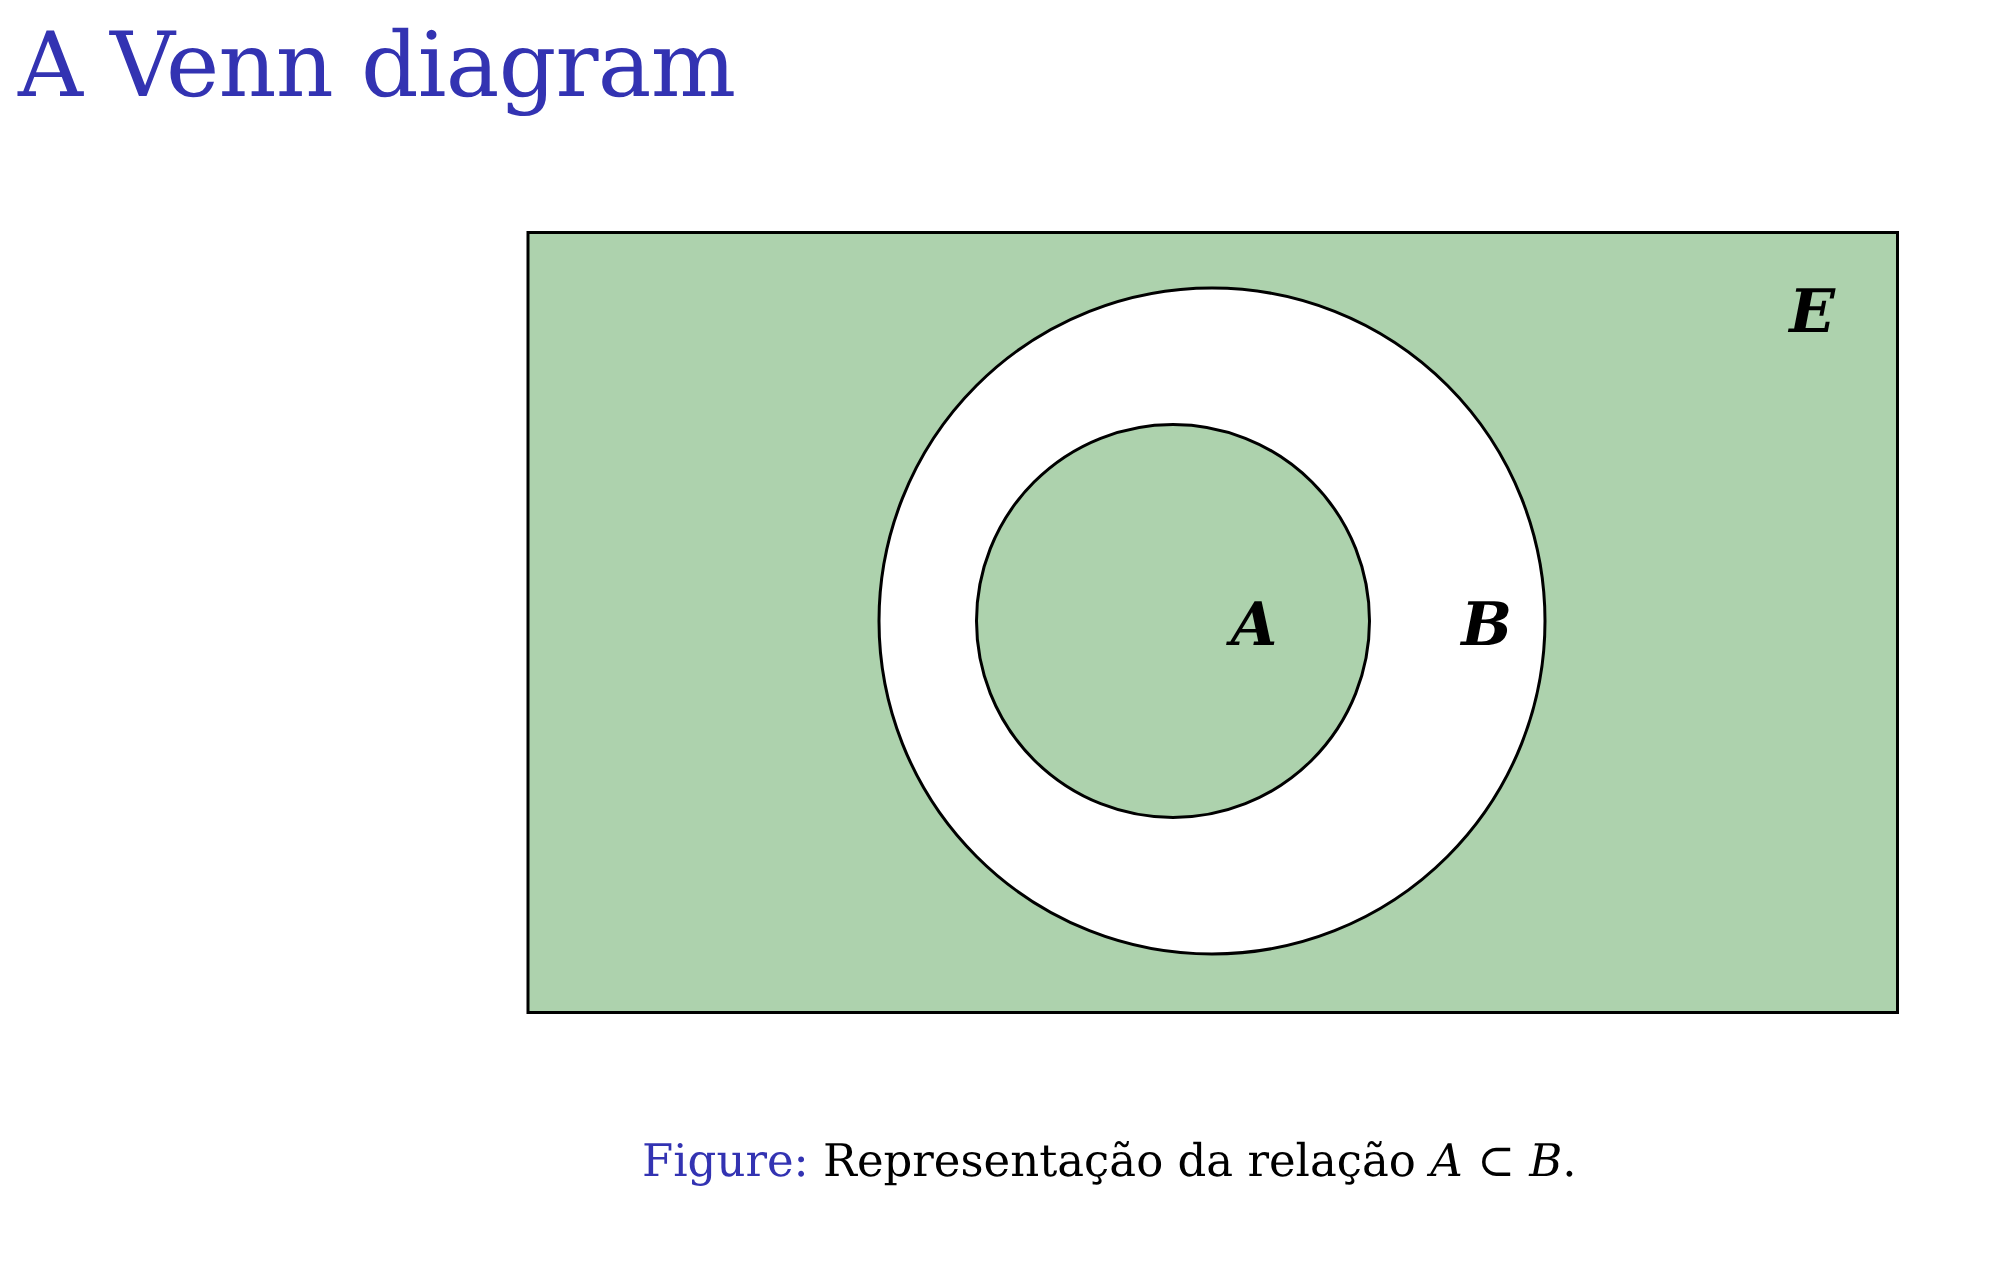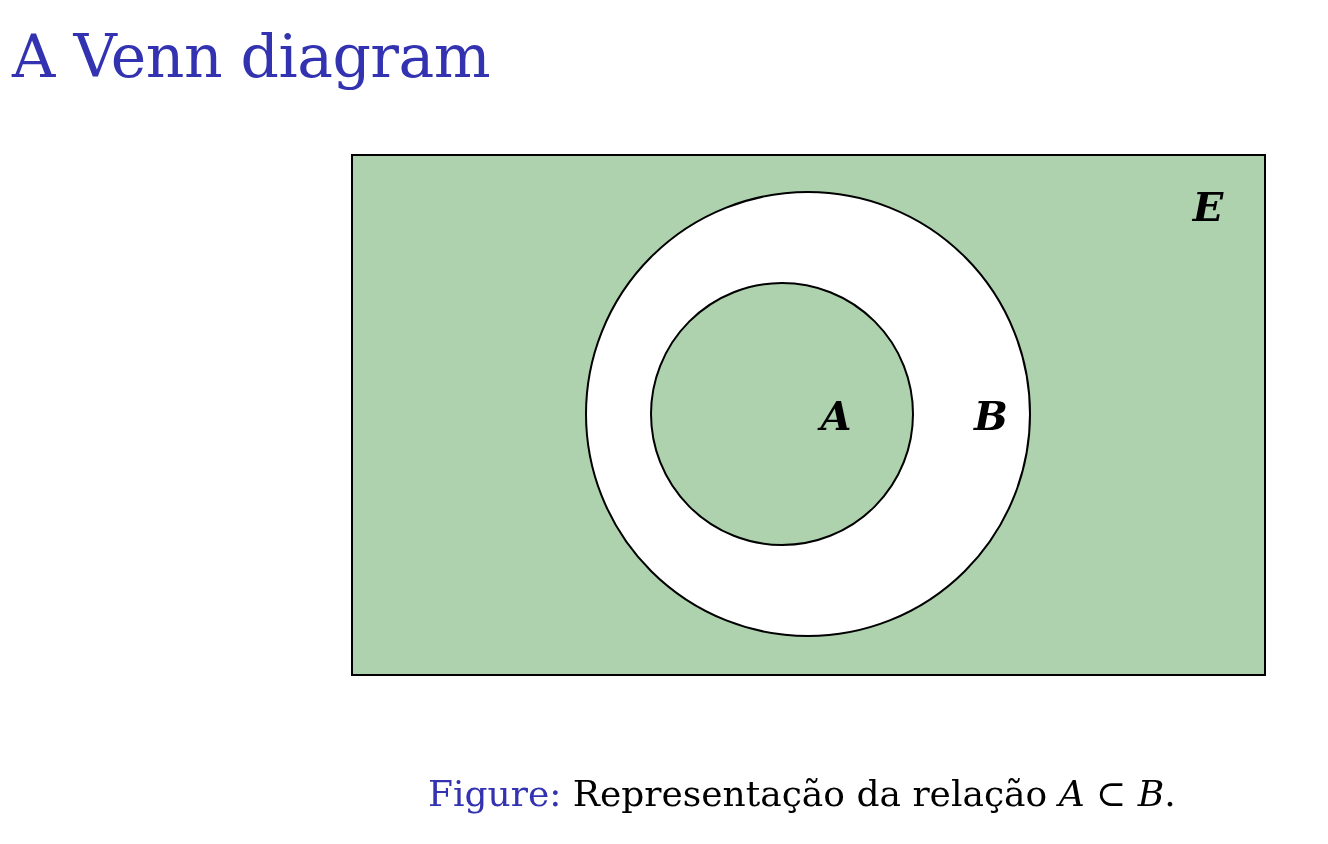--- a/index.html
+++ b/index.html
@@ -10,21 +10,21 @@
     body {
       width: 1328px;
       height: 844px;
       position: relative;
       overflow: hidden;
       font-family: "DejaVu Serif", "Liberation Serif", serif;
     }
     .slide-title {
       position: absolute;
       left: 12px;
-      top: 18px;
+      top: 6px;
       margin: 0;
       font-family: "DejaVu Serif", "Liberation Serif", serif;
       font-weight: normal;
       font-size: 60px;
       line-height: 76px;
       color: #3333b2;
       letter-spacing: -0.5px;
     }
     .diagram {
       position: absolute;
@@ -34,24 +34,24 @@
     .set-label {
       font-family: "DejaVu Serif", "Liberation Serif", serif;
       font-weight: bold;
       font-style: italic;
       font-size: 40px;
       fill: #000000;
     }
     .caption {
       position: absolute;
       left: 428px;
-      top: 771px;
+      top: 752px;
       margin: 0;
       font-family: "DejaVu Serif", "Liberation Serif", serif;
-      font-size: 36px;
+      font-size: 30px;
       line-height: 46px;
       color: #000000;
       white-space: nowrap;
     }
     .caption-prefix {
       color: #3333b2;
     }
     .caption-math {
       font-style: italic;
     }

